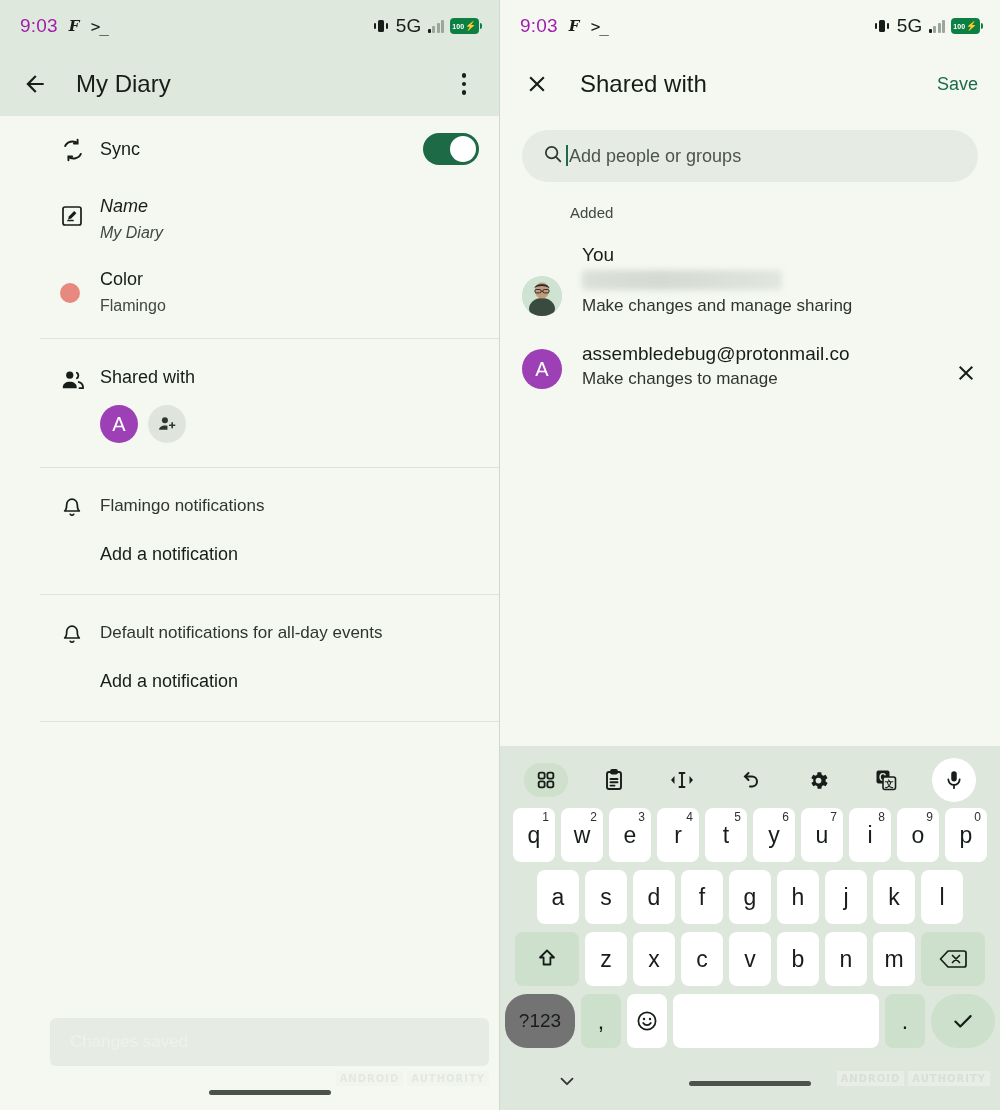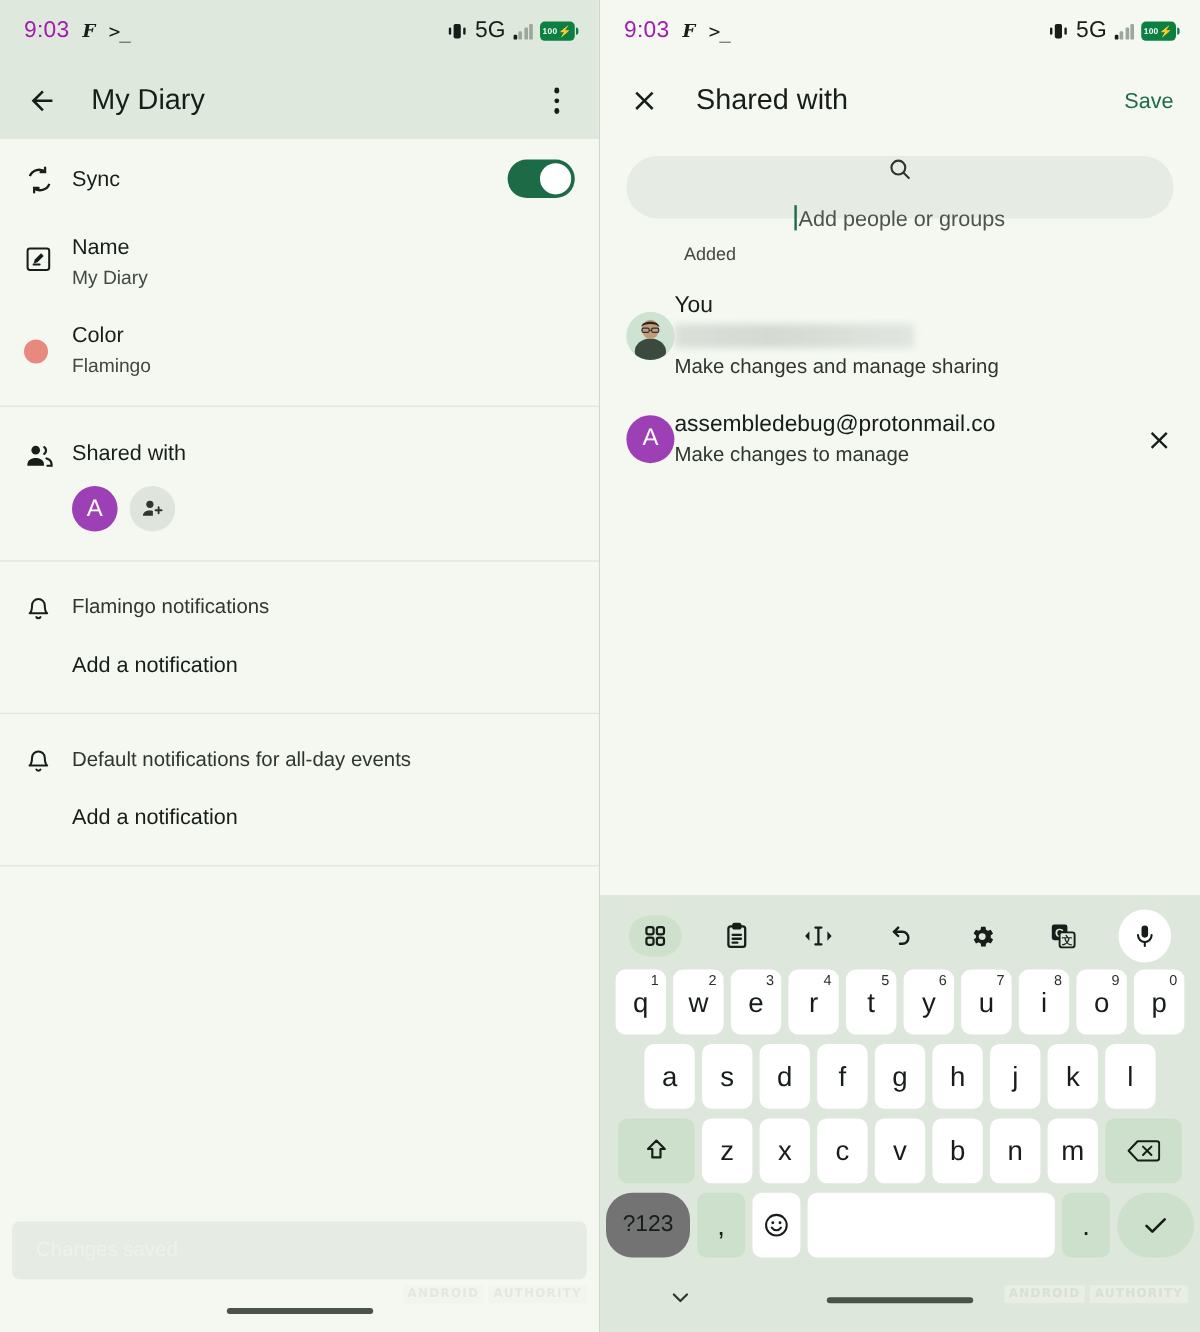--- a/index.html
+++ b/index.html
@@ -43,21 +43,21 @@
   .appbar {
     height: 64px; display: flex; align-items: center; padding: 0 20px; gap: 26px;
   }
   .appbar .title { font-size: 24px; color: #171d19; }
   .icon-btn { width: 30px; height: 30px; display:flex; align-items:center; justify-content:center; cursor: pointer; }
   .appbar .spacer { flex: 1; }
   .kebab { display:flex; flex-direction:column; gap:4px; align-items:center; }
   .kebab span { width:4.5px; height:4.5px; border-radius:50%; background:#171d19; display:block;}
 
   .left-top { background: #dee8dc; }
-  .body-left { background: #f4f8f1; height: calc(1110px - 116px); position: relative; }
+  .body-left { background: #f4f8f1; height: calc(1110px - 116px); position: relative; margin-left: 40px; }
 
   .section { border-bottom: 1px solid #dde3da; }
   .row { display: flex; align-items: flex-start; padding: 0 20px; }
   .row .ic { width: 40px; min-width: 40px; padding-top: 2px; display:flex; justify-content:flex-start; }
   .row .txt { flex: 1; }
   .row .lbl { font-size: 18px; color: #171d19; line-height: 24px; }
   .row .sub { font-size: 16px; color: #414941; margin-top: 5px; line-height: 20px; }
 
   .sync-row { height: 66px; align-items: center; }
   .toggle {
@@ -93,28 +93,28 @@
   }
   .watermark b { background:#f1f4ef; color:#d4dbd1; padding: 2px 4px; font-family:"DejaVu Sans", sans-serif; font-weight:700; }
 
   
   .right-appbar { height: 64px; display:flex; align-items:center; padding: 0 22px; gap: 28px; }
   .right-appbar .title { font-size: 24px; color:#171d19; }
   .save-btn { margin-left: auto; font-size: 18px; color:#1d6b46; cursor:pointer; }
 
   .searchbar {
     margin: 14px 22px 0 22px; height: 52px; border-radius: 26px; background:#e6ebe3;
-    display:flex; align-items:center; padding: 0 20px; gap: 14px; flex-direction: column;
+    display:flex; align-items:center; padding: 0 20px; gap: 2px;
   }
   .searchbar .ph { font-size: 18px; color:#4c544c; position:relative; }
   .caret { display:inline-block; width:2px; height:21px; background:#1d6b46; vertical-align:-4px; margin-right:1px; }
 
   .added-label { font-size: 15px; color:#414941; padding: 22px 22px 0 70px; }
 
-  .person { display:flex; padding: 14px 22px 0 22px; align-items:center; }
+  .person { display:flex; padding: 14px 22px 0 22px; gap: 20px; align-items:flex-end; }
   .avatar-photo {
     width: 40px; height: 40px; border-radius: 50%; overflow:hidden; flex: 0 0 40px;
     background: linear-gradient(160deg,#cfe3d3,#b9d4c2);
     position: relative;
   }
   .avatar-letter {
     width: 40px; height: 40px; border-radius: 50%; flex: 0 0 40px; background:#9d3fb5;
     display:flex; align-items:center; justify-content:center; color:#fff; font-size:20px;
   }
   .person .info { flex: 1; min-width: 0; }
@@ -219,21 +219,21 @@
               <path d="M16.2 2.6V6h-3.4" stroke-linecap="round"></path>
                 <path d="M7.8 21.4V18h3.4" stroke-linecap="round"></path>
             </svg>
           </span>
           <span class="txt"><span class="lbl">Sync</span></span>
           <span class="toggle">
               <span class="knob"></span>
             </span>
         </div>
 
-        <div class="row" style="padding-top:12px;padding-bottom:16px;">
+        <div class="row" style="padding-top:12px;padding-bottom:16px;font-style:italic;">
           <span class="ic" style="padding-top:10px;">
             <svg width="24" height="24" viewBox="0 0 24 24" fill="none" stroke="#171d19" stroke-width="1.7">
               <rect x="3" y="3" width="18" height="18" rx="2"></rect>
                 <path d="M8 15.5l1-3.2 5.2-5.2 2.2 2.2-5.2 5.2z" fill="#171d19" stroke="none"></path>
                 <path d="M8 16.5h5" stroke-linecap="round"></path>
             </svg>
           </span>
           <span class="txt">
             <span class="lbl" style="display:block">Name</span>
             <span class="sub" style="display:block">My Diary</span>

